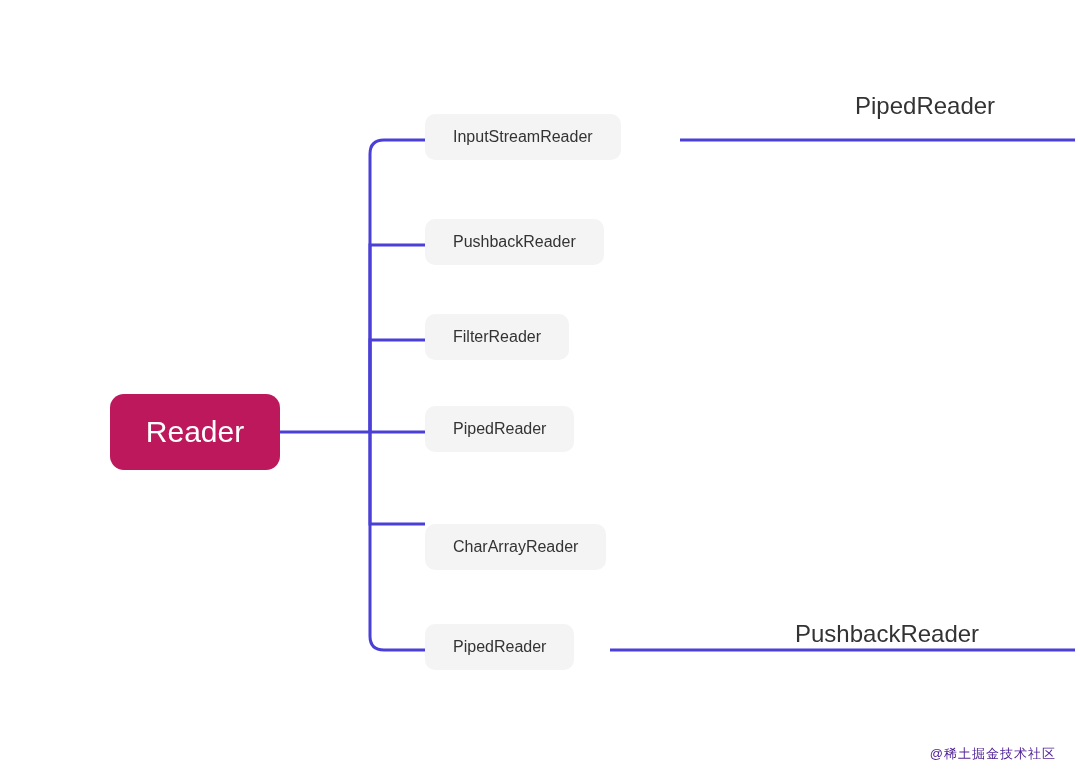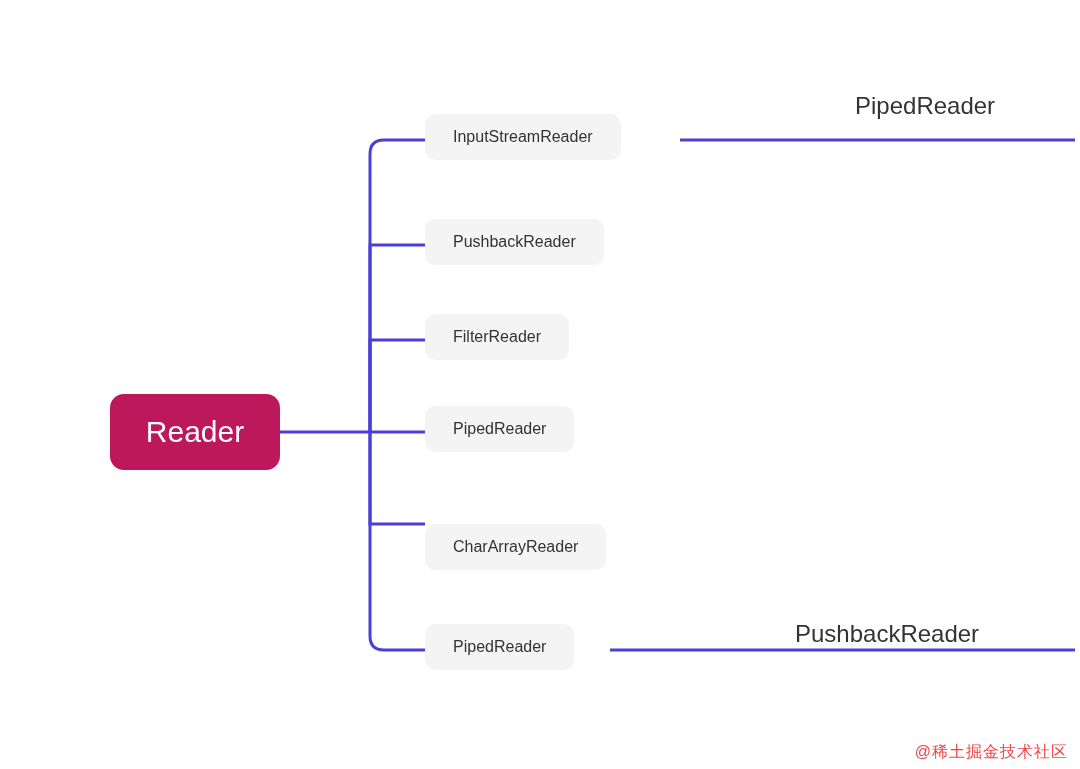--- a/index.html
+++ b/index.html
@@ -34,24 +34,24 @@
       white-space: nowrap;
     }
     .leaf-label {
       position: absolute;
       font-size: 24px;
       color: #333;
       white-space: nowrap;
     }
     .watermark {
       position: absolute;
-      right: 12px;
+      right: 24px;
       bottom: 6px;
-      font-size: 16px;
-      color: #ef4444;
+      font-size: 13px;
+      color: #4c1d95;
       letter-spacing: 1px;
     }
     svg { position: absolute; top: 0; left: 0; }
   </style>
 </head>
 <body>
 
 <svg width="1080" height="769">
 
   <path d="M 280 432 L 370 432" stroke="#4a3fd6" stroke-width="3" fill="none"></path>

